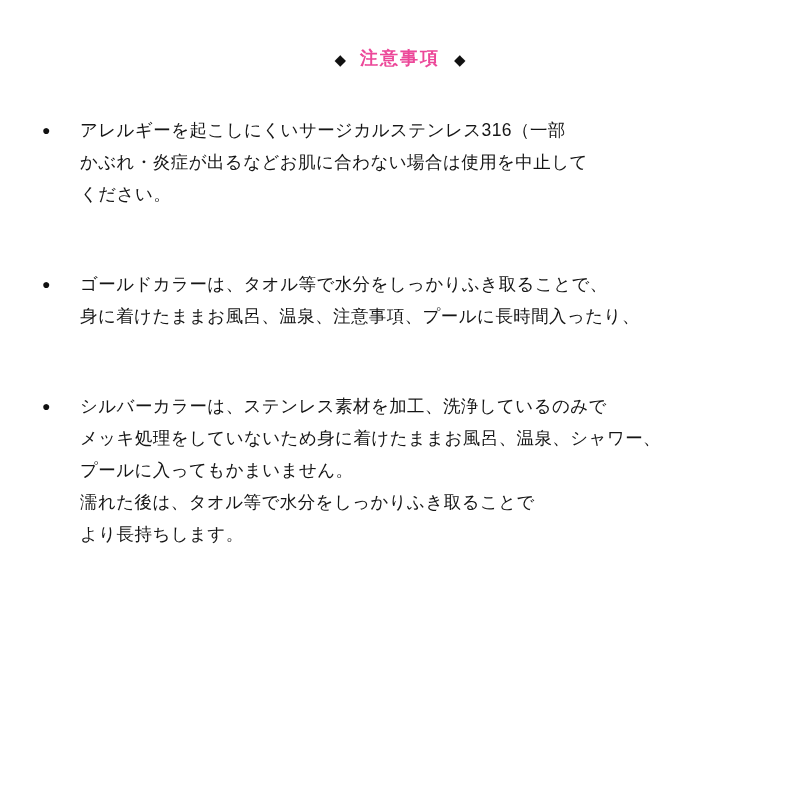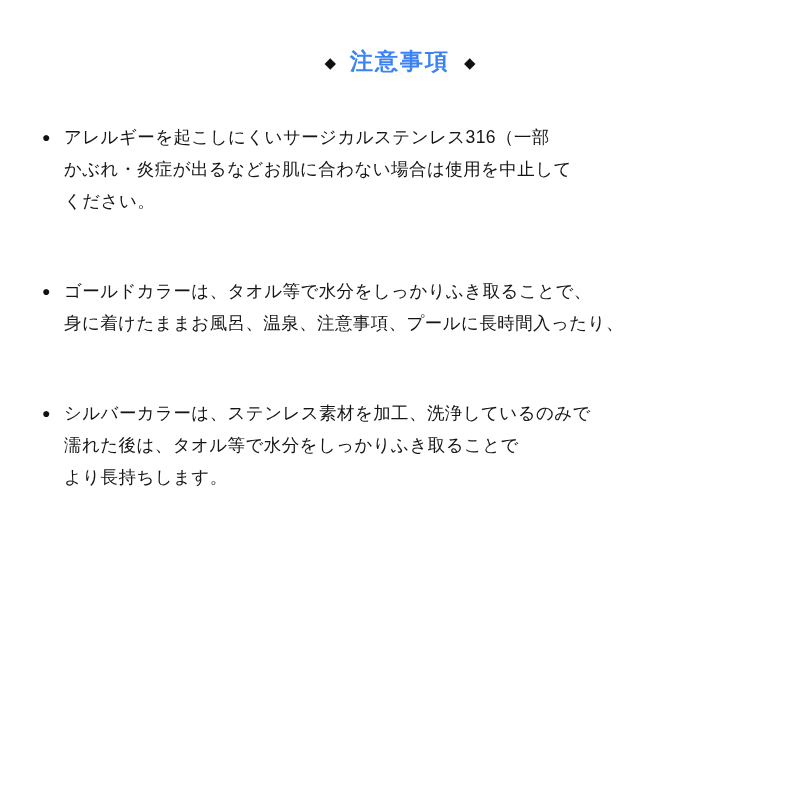--- a/index.html
+++ b/index.html
@@ -28,24 +28,24 @@
     gap: 14px;
     margin-bottom: 44px;
   }
   .diamond {
     font-size: 15px;
     line-height: 1;
     color: #111111;
     transform: translateY(1px);
   }
   .title-text {
-    font-size: 23px;
+    font-size: 18px;
     font-weight: bold;
     letter-spacing: 2px;
-    color: #3b82f6;
+    color: #ec4899;
     white-space: nowrap;
   }
   .notes {
     margin: 0;
     padding: 0;
   }
   .note {
     display: flex;
     align-items: flex-start;
     margin-bottom: 40px;
@@ -63,20 +63,21 @@
   }
   .note-lines {
     flex: 1 1 auto;
   }
   .note-line {
     font-size: 17.5px;
     line-height: 32px;
     letter-spacing: 0.4px;
     color: #151515;
     white-space: nowrap;
+    margin-left: 16px;
   }
   .gap-2 { margin-bottom: 58px; }
 </style>
 </head>
 <body>
 
 <div class="page">
 
   <div class="title-row">
     <span class="diamond">◆</span>
@@ -100,19 +101,21 @@
       <div class="note-lines">
         <div class="note-line">ゴールドカラーは、タオル等で水分をしっかりふき取ることで、</div>
         <div class="note-line">身に着けたままお風呂、温泉、注意事項、プールに長時間入ったり、</div>
       </div>
     </div>
 
     <div class="note">
       <span class="note-bullet">●</span>
       <div class="note-lines">
         <div class="note-line">シルバーカラーは、ステンレス素材を加工、洗浄しているのみで</div>
+        <div class="note-line">メッキ処理をしていないため身に着けたままお風呂、温泉、シャワー、</div>
+        <div class="note-line">プールに入ってもかまいません。</div>
         <div class="note-line">濡れた後は、タオル等で水分をしっかりふき取ることで</div>
         <div class="note-line">より長持ちします。</div>
       </div>
     </div>
 
   </div>
 </div>
 
 </body></html>

